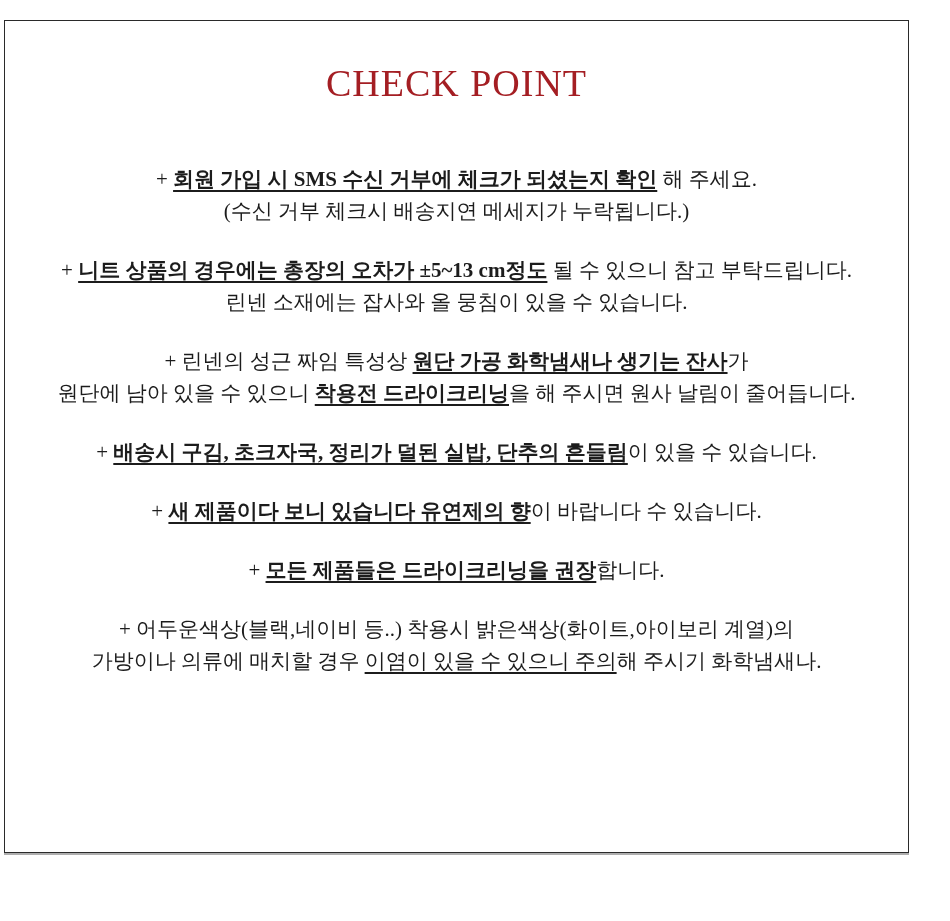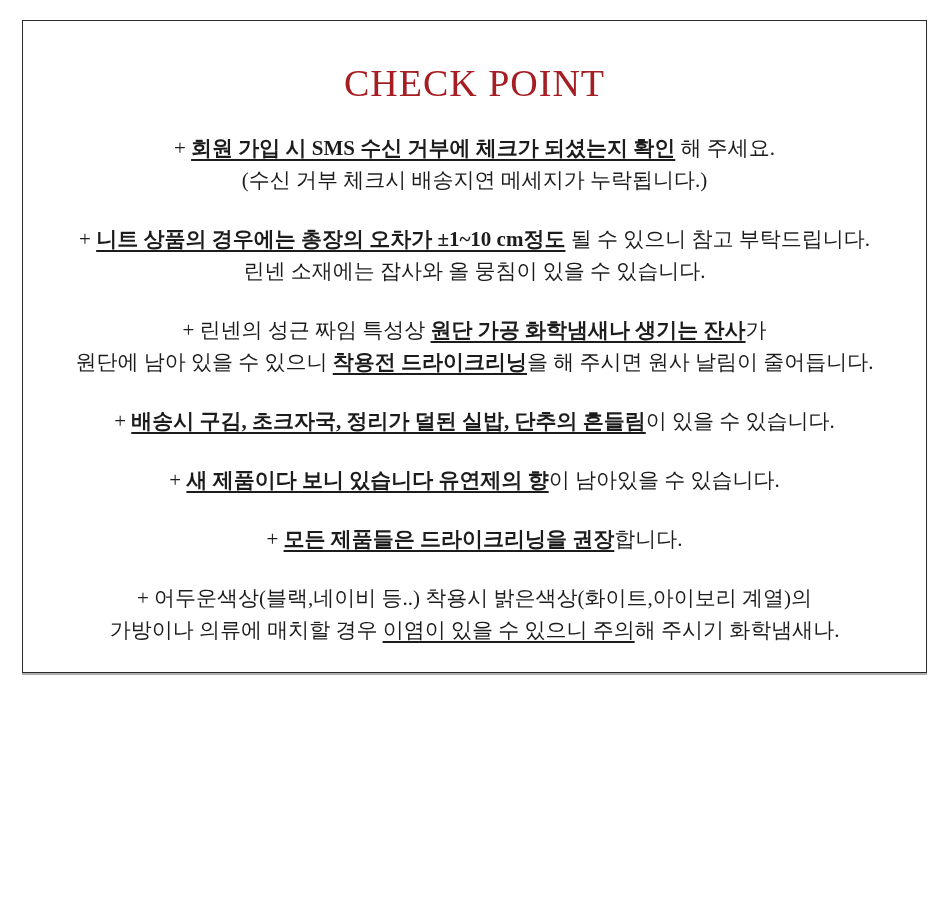--- a/index.html
+++ b/index.html
@@ -10,39 +10,39 @@
   body {
     width: 950px;
     height: 921px;
     position: relative;
     font-family: "Liberation Serif", "DejaVu Serif", serif;
     color: #1c1c1c;
     overflow: hidden;
   }
   .frame {
     position: absolute;
-    left: 22px;
+    left: 4px;
     top: 20px;
     width: 905px;
-    height: 653px;
+    height: 833px;
     box-sizing: border-box;
     border: 1px solid #2a2a2a;
     box-shadow: 0 2px 0 rgba(130,130,130,0.65);
     background: #ffffff;
   }
   .title {
     margin: 40px 0 0 0;
     text-align: center;
     font-size: 38px;
     font-weight: normal;
     letter-spacing: 1px;
     line-height: 44px;
   }
   .content {
-    margin-top: 27px;
+    margin-top: 58px;
   }
   .para {
     margin: 0 0 27px 0;
   }
   .para:last-child {
     margin-bottom: 0;
   }
   .line {
     text-align: center;
     font-size: 21px;
@@ -62,32 +62,32 @@
 <body style="background: rgb(255, 255, 255);">
 
 <div class="frame">
   <h1 class="title" style="color: rgb(164, 30, 35);">CHECK POINT</h1>
   <div class="content">
       <div class="para">
         <div class="line"><span>+ </span><span class="b u">회원 가입 시 SMS 수신 거부에 체크가 되셨는지 확인</span><span> 해 주세요.</span></div>
         <div class="line"><span>(수신 거부 체크시 배송지연 메세지가 누락됩니다.)</span></div>
       </div>
       <div class="para">
-        <div class="line"><span>+ </span><span class="b u">니트 상품의 경우에는 총장의 오차가 ±1~10 cm정도</span><span> 될 수 있으니 참고 부탁드립니다.</span></div>
+        <div class="line"><span>+ </span><span class="b u">니트 상품의 경우에는 총장의 오차가 ±5~13 cm정도</span><span> 될 수 있으니 참고 부탁드립니다.</span></div>
         <div class="line"><span>린넨 소재에는 잡사와 올 뭉침이 있을 수 있습니다.</span></div>
       </div>
       <div class="para">
         <div class="line"><span>+ 린넨의 성근 짜임 특성상 </span><span class="b u">원단 가공 화학냄새나 생기는 잔사</span><span>가</span></div>
         <div class="line"><span>원단에 남아 있을 수 있으니 </span><span class="b u">착용전 드라이크리닝</span><span>을 해 주시면 원사 날림이 줄어듭니다.</span></div>
       </div>
       <div class="para">
         <div class="line"><span>+ </span><span class="b u">배송시 구김, 초크자국, 정리가 덜된 실밥, 단추의 흔들림</span><span>이 있을 수 있습니다.</span></div>
       </div>
       <div class="para">
-        <div class="line"><span>+ </span><span class="b u">새 제품이다 보니 있습니다 유연제의 향</span><span>이 남아있을 수 있습니다.</span></div>
+        <div class="line"><span>+ </span><span class="b u">새 제품이다 보니 있습니다 유연제의 향</span><span>이 바랍니다 수 있습니다.</span></div>
       </div>
       <div class="para">
         <div class="line"><span>+ </span><span class="b u">모든 제품들은 드라이크리닝을 권장</span><span>합니다.</span></div>
       </div>
       <div class="para">
         <div class="line"><span>+ 어두운색상(블랙,네이비 등..) 착용시 밝은색상(화이트,아이보리 계열)의</span></div>
         <div class="line"><span>가방이나 의류에 매치할 경우 </span><span class="u">이염이 있을 수 있으니 주의</span><span>해 주시기 화학냄새나.</span></div>
       </div>
     </div>
 </div>

